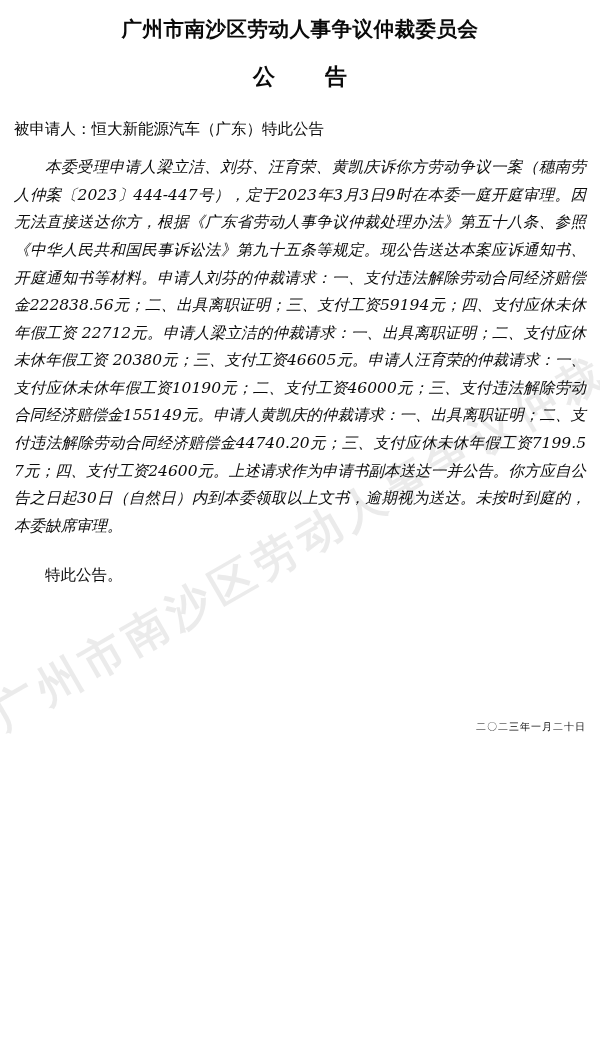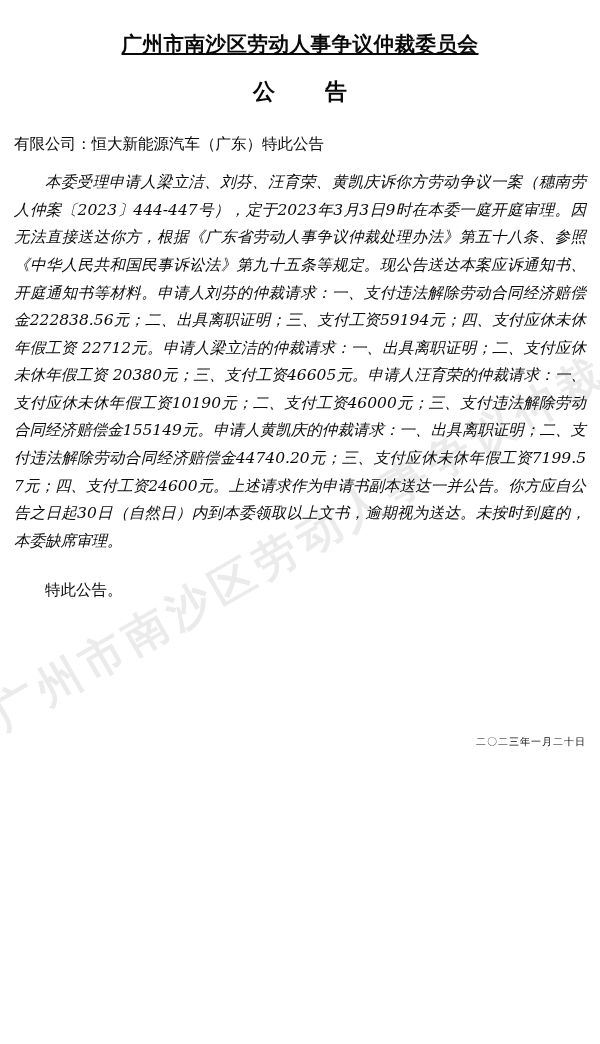--- a/index.html
+++ b/index.html
@@ -39,22 +39,21 @@
   .content {
     position: relative;
     z-index: 1;
   }
   .title-line1 {
     text-align: center;
     font-size: 20.5px;
     font-weight: 700;
     letter-spacing: 0.5px;
     line-height: 1.35;
-    margin: 17px 0 2px 0;
-    text-decoration: underline;
+    margin: 2px 0 2px 0;
   }
   .title-line2 {
     text-align: center;
     font-size: 22px;
     font-weight: 700;
     letter-spacing: 14px;
     line-height: 1.4;
     margin: 17px 0 26px 0;
     padding-left: 14px;
   }
@@ -96,21 +95,21 @@
 <div class="page">
 
   <div class="watermark">广州市南沙区劳动人事争议仲裁</div>
 
   <div class="content">
 
     <div class="title-line1">广州市南沙区劳动人事争议仲裁委员会</div>
     <div class="title-line2">公　告</div>
 
     <div class="respondent">
-      <span>有限公司：</span><span>恒大新能源汽车（广东）特此公告</span>
+      <span>被申请人：</span><span>恒大新能源汽车（广东）特此公告</span>
     </div>
 
     <div class="body-para">本委受理申请人梁立洁、刘芬、汪育荣、黄凯庆诉你方劳动争议一案（穗南劳人仲案〔2023〕444-447号），定于2023年3月3日9时在本委一庭开庭审理。因无法直接送达你方，根据《广东省劳动人事争议仲裁处理办法》第五十八条、参照《中华人民共和国民事诉讼法》第九十五条等规定。现公告送达本案应诉通知书、开庭通知书等材料。申请人刘芬的仲裁请求：一、支付违法解除劳动合同经济赔偿金222838.56元；二、出具离职证明；三、支付工资59194元；四、支付应休未休年假工资 22712元。申请人梁立洁的仲裁请求：一、出具离职证明；二、支付应休未休年假工资 20380元；三、支付工资46605元。申请人汪育荣的仲裁请求：一、支付应休未休年假工资10190元；二、支付工资46000元；三、支付违法解除劳动合同经济赔偿金155149元。申请人黄凯庆的仲裁请求：一、出具离职证明；二、支付违法解除劳动合同经济赔偿金44740.20元；三、支付应休未休年假工资7199.57元；四、支付工资24600元。上述请求作为申请书副本送达一并公告。你方应自公告之日起30日（自然日）内到本委领取以上文书，逾期视为送达。未按时到庭的，本委缺席审理。</div>
 
     <div class="notice-end">特此公告。</div>
 
     <div class="date-line">二〇二三年一月二十日</div>
 
   </div>
 </div>

